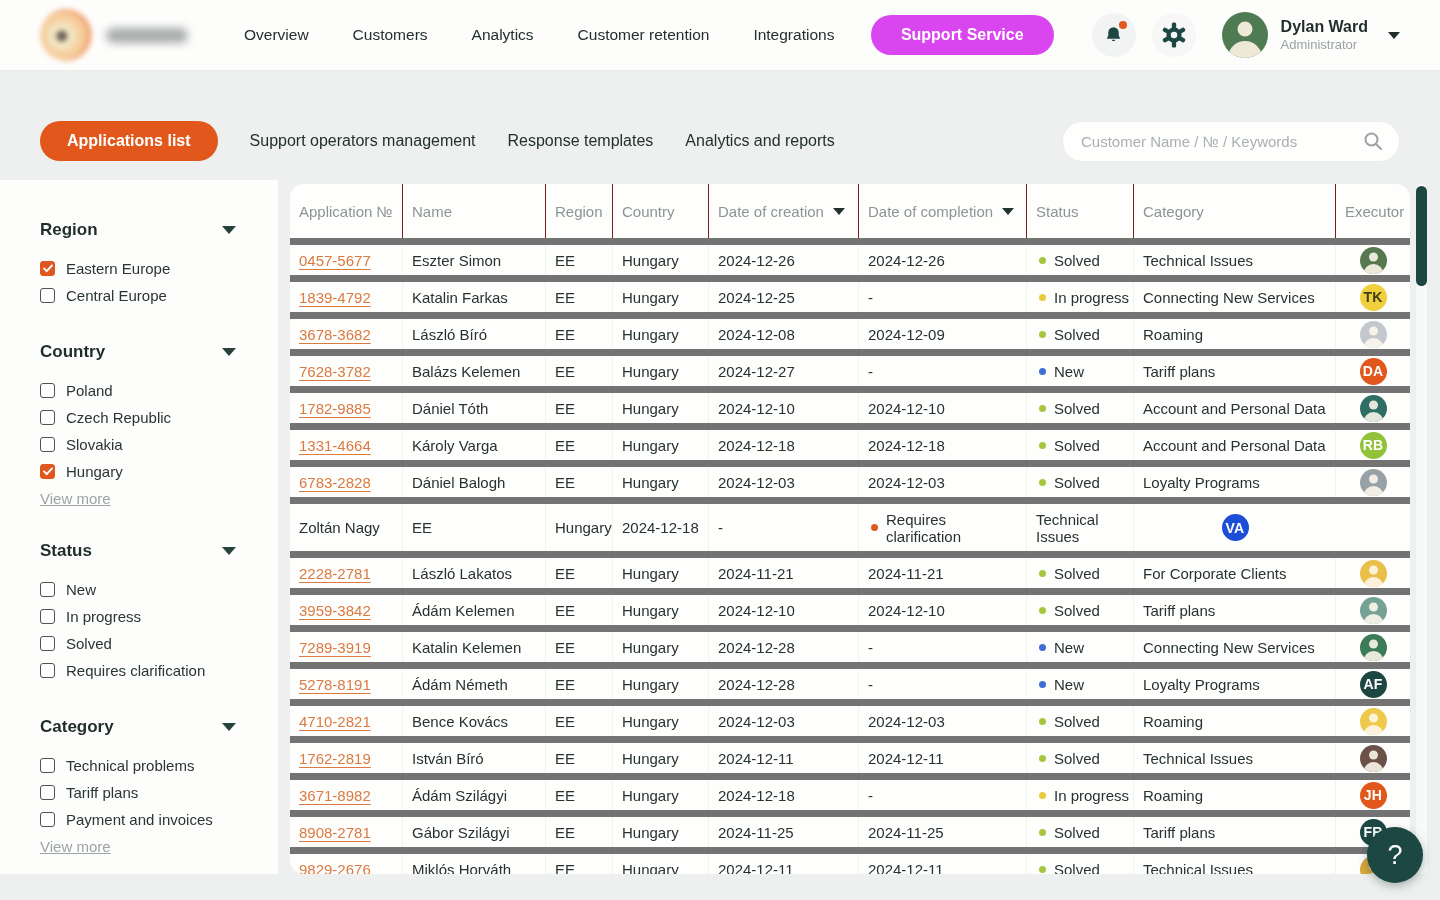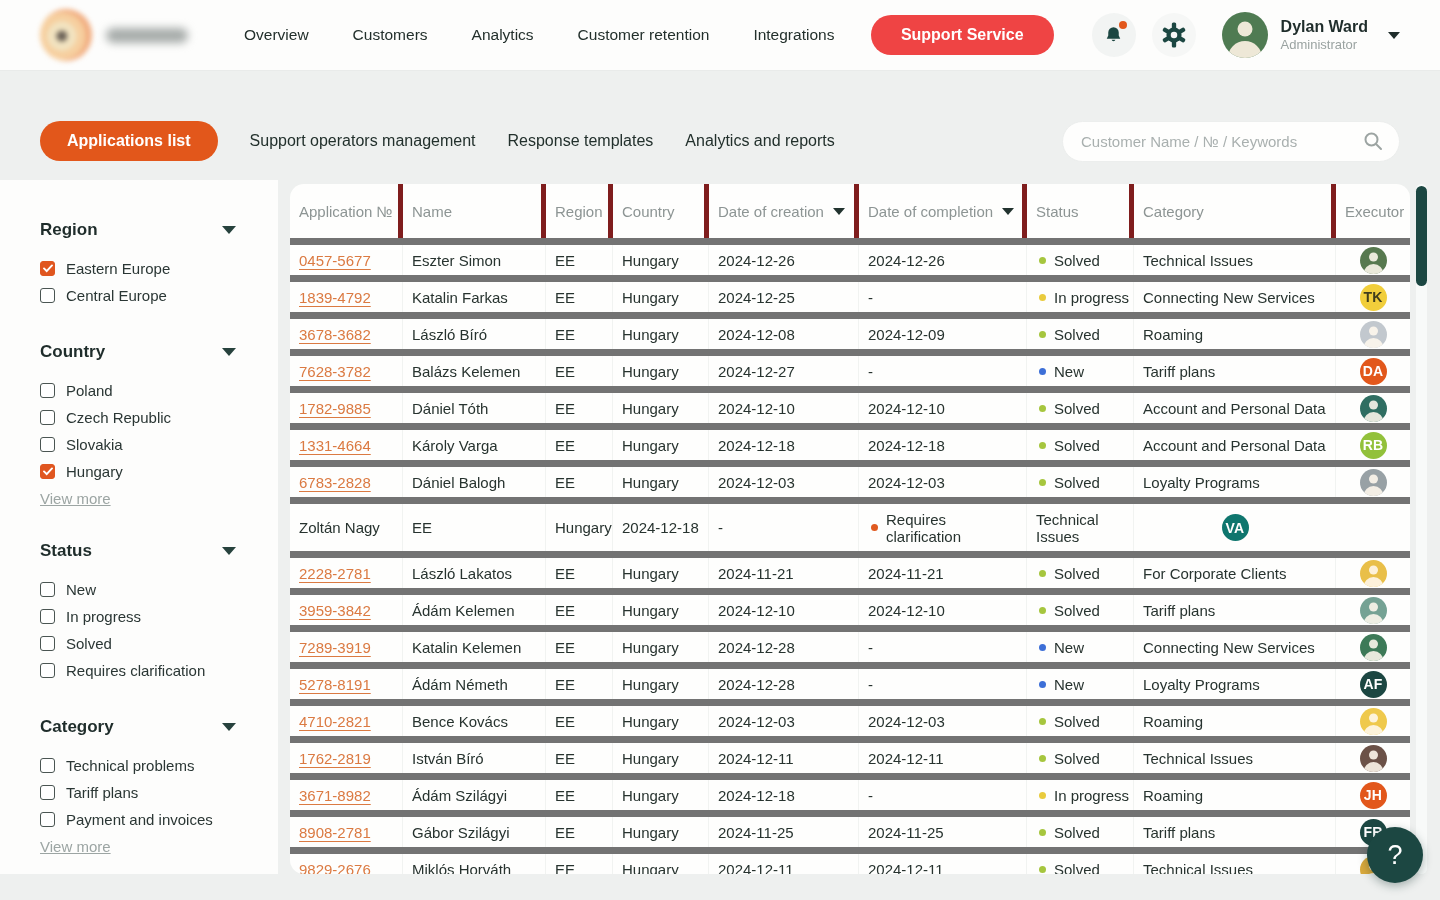--- a/index.html
+++ b/index.html
@@ -12,21 +12,21 @@
   .header{position:absolute;top:0;left:0;width:1440px;height:71px;background:#FDFDFC;
     display:flex;align-items:center;padding:0 40px;border-bottom:1px solid #E9EBEA;z-index:5;}
   .brand{display:flex;align-items:center;gap:14px;cursor:pointer;}
   .logo-mark{width:52px;height:52px;border-radius:50%;
     background:radial-gradient(circle at 42% 52%, #6b6257 0 13%, #f2e3c0 14% 36%, #f6cf9f 37% 58%, #f1ad80 59% 100%);
     filter:blur(2.5px);}
   .logo-text{width:82px;height:15px;border-radius:8px;background:#A7ACAA;filter:blur(4px);}
   .nav{display:flex;align-items:center;gap:44px;margin-left:56px;}
   .navitem{font-size:15.5px;color:#23302C;cursor:pointer;white-space:nowrap;}
   .hdr-right{margin-left:auto;display:flex;align-items:center;}
-  .support-btn{height:40px;padding:0 30px;border:none;border-radius:21px;background:#ef4444;
+  .support-btn{height:40px;padding:0 30px;border:none;border-radius:21px;background:#d946ef;
     color:#fff;font-family:inherit;font-size:16px;font-weight:700;cursor:pointer;}
   .icon-btn{width:44px;height:44px;border-radius:50%;background:#F2F4F3;display:flex;
     align-items:center;justify-content:center;position:relative;cursor:pointer;}
   .bell-btn{margin-left:38px;}
   .gear-btn{margin-left:16px;background:#F6F7F6;}
   .bell-dot{position:absolute;top:8px;right:9px;width:8px;height:8px;border-radius:50%;background:#E2571B;}
   .hdr-avatar{width:46px;height:46px;border-radius:50%;margin-left:26px;overflow:hidden;position:relative;cursor:pointer;}
   .userbox{margin-left:13px;cursor:pointer;}
   .user-name{font-size:16px;font-weight:700;color:#1F2D2B;line-height:20px;}
   .user-role{font-size:13px;color:#9AA3A1;line-height:16px;}
@@ -60,21 +60,21 @@
   .cb.on{background:#E0561F;border-color:#E0561F;}
   .flabel{font-size:15px;color:#2A3634;}
   .viewmore{display:inline-block;margin-top:5px;font-size:15px;color:#9CA5A3;
     text-decoration:underline;cursor:pointer;}
   
   .table-panel{position:absolute;top:184px;left:290px;width:1120px;height:690px;
     background:#FEFEFD;border-radius:14px;overflow:hidden;}
   .thead,.tr{display:grid;grid-template-columns:113px 143px 67px 96px 150px 168px 107px 202px 1fr;}
   .thead{height:54px;align-items:center;}
   .th{height:100%;display:flex;align-items:center;padding-left:9px;gap:9px;
-    font-size:15px;color:#8D9594;border-right:5px solid #7f1d1d;}
+    font-size:15px;color:#8D9594;border-right:1px solid #7f1d1d;}
   .th:last-child{border-right:none;}
   .sort{width:0;height:0;border-left:6px solid transparent;border-right:6px solid transparent;
     border-top:7px solid #22332F;cursor:pointer;}
   .tr{min-height:37px;align-items:center;border-top:7px solid #737373;cursor:pointer;}
   .tr.tall{min-height:54px;}
   .td{height:100%;display:flex;align-items:center;padding-left:9px;font-size:15px;
     color:#27332F;border-right:1px solid #F1F3F1;}
   .td:last-child{border-right:none;justify-content:center;padding-left:0;}
   .applink{color:#DB7A42;text-decoration:underline;text-underline-offset:3px;cursor:pointer;}
   .td.status{gap:8px;align-items:center;padding-left:12px;}
@@ -460,21 +460,21 @@
     <div class="td">EE</div>
     <div class="td">Hungary</div>
     <div class="td">2024-12-18</div>
     <div class="td">-</div>
     <div class="td status">
       <span class="dot" style="background:#E05A20"></span>
       <span class="slabel">Requires clarification</span>
     </div>
     <div class="td">Technical Issues</div>
     <div class="td">
-          <span class="av ini" style="background:#0f766e;color:#FFFFFF">VA</span>
+          <span class="av ini" style="background:#1d4ed8;color:#FFFFFF">VA</span>
         </div>
   </div>
   <div class="tr">
     <div class="td">
       <a class="applink">2228-2781</a>
     </div>
     <div class="td">László Lakatos</div>
     <div class="td">EE</div>
     <div class="td">Hungary</div>
     <div class="td">2024-11-21</div>

